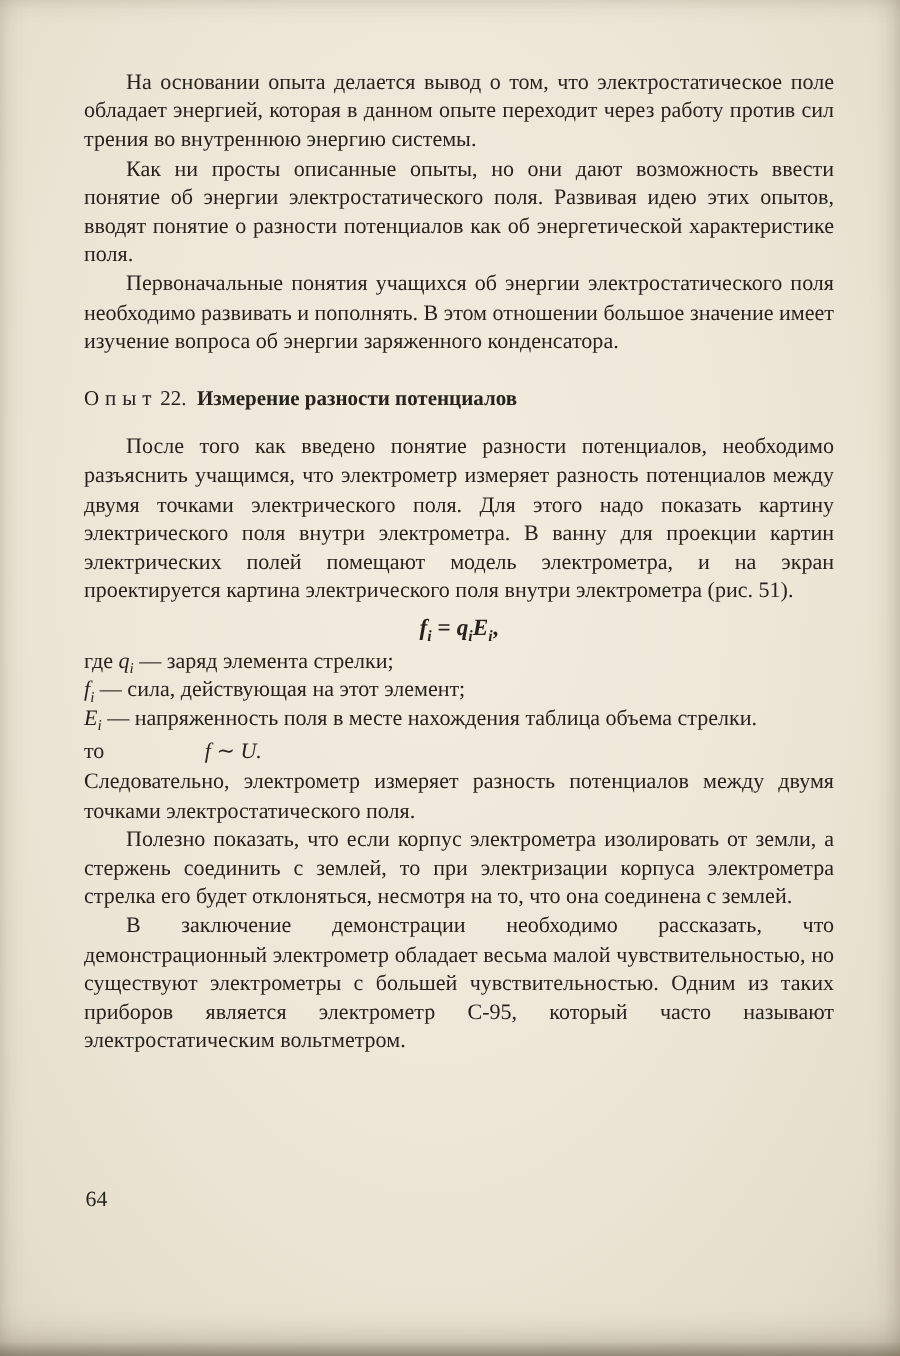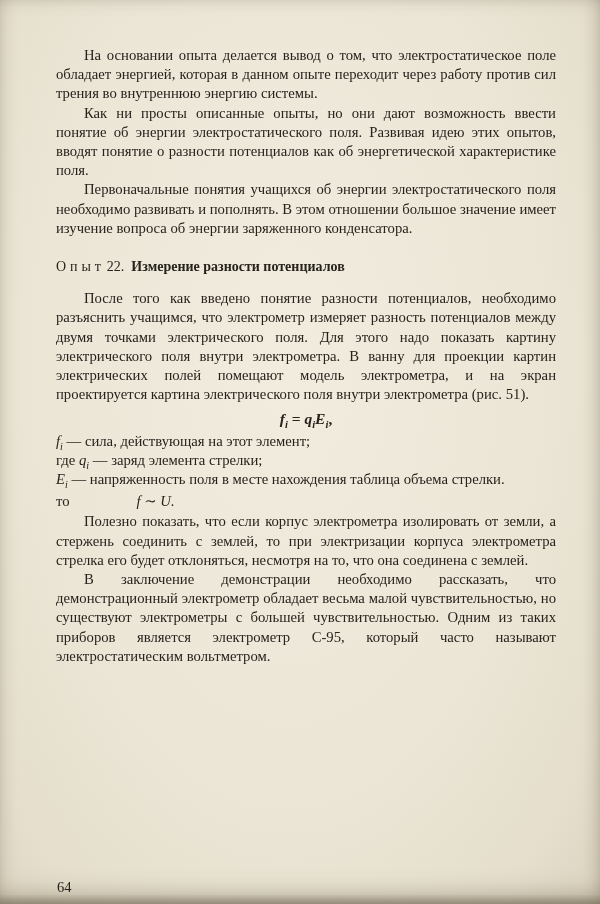--- a/index.html
+++ b/index.html
@@ -55,21 +55,21 @@
   .def {
     margin: 0;
     padding-left: 42px;
     text-indent: -42px;
   }
   .prop { margin: 3px 0 1px; }
   .prop-line1 { text-indent: 28px; }
   .prop-math2 { display: inline-block; margin-left: 67px; }
   .page-number {
     position: absolute;
-    left: 57px; top: 879px;
+    left: 57px; top: 792px;
     font-size: 14.5px;
   }
 </style>
 </head>
 <body>
 
 <div class="page">
   <div class="text-block">
 
     <p class="para indent">На основании опыта делается вывод о том, что электростатическое поле обладает энергией, которая в данном опыте переходит через работу против сил трения во внутреннюю энергию системы.</p>
@@ -82,36 +82,37 @@
 
 
     <p class="para indent">После того как введено понятие разности потенциалов, необходимо разъяснить учащимся, что электрометр измеряет разность потенциалов между двумя точками электрического поля. Для этого надо показать картину электрического поля внутри электрометра. В ванну для проекции картин электрических полей помещают модель электрометра, и на экран проектируется картина электрического поля внутри электрометра (рис. 51).</p>
 
     <div class="formula">
       <i>f</i><sub><i>i</i></sub><span> = </span><i>q</i><sub><i>i</i></sub><i>E</i><sub><i>i</i></sub><span>,</span>
     </div>
 
     <div class="defs">
       <p class="def">
-        <span></span><i class="mvar">f</i><sub><i>i</i></sub><span> — сила, действующая на этот элемент;</span>
+        <span>где </span><i class="mvar">q</i><sub><i>i</i></sub><span> — заряд элемента стрелки;</span>
       </p>
       <p class="def">
-        <span>где </span><i class="mvar">q</i><sub><i>i</i></sub><span> — заряд элемента стрелки;</span>
+        <span></span><i class="mvar">f</i><sub><i>i</i></sub><span> — сила, действующая на этот элемент;</span>
       </p>
       <p class="def">
         <span></span><i class="mvar">E</i><sub><i>i</i></sub><span> — напряженность поля в месте нахождения таблица объема стрелки.</span>
       </p>
     </div>
 
     <div class="prop">
       <div class="prop-line2">
         <span>то</span><i class="mvar prop-math2">f ∼ U.</i>
       </div>
     </div>
 
+    <p class="para">Следовательно, электрометр измеряет разность потенциалов между двумя точками электростатического поля.</p>
     <p class="para indent">Полезно показать, что если корпус электрометра изолировать от земли, а стержень соединить с землей, то при электризации корпуса электрометра стрелка его будет отклоняться, несмотря на то, что она соединена с землей.</p>
     <p class="para indent">В заключение демонстрации необходимо рассказать, что демонстрационный электрометр обладает весьма малой чувствительностью, но существуют электрометры с большей чувствительностью. Одним из таких приборов является электрометр С-95, который часто называют электростатическим вольтметром.</p>
 
   </div>
 
   <div class="page-number">64</div>
   <div class="page-edge"></div>
 </div>
 
 </body></html>

